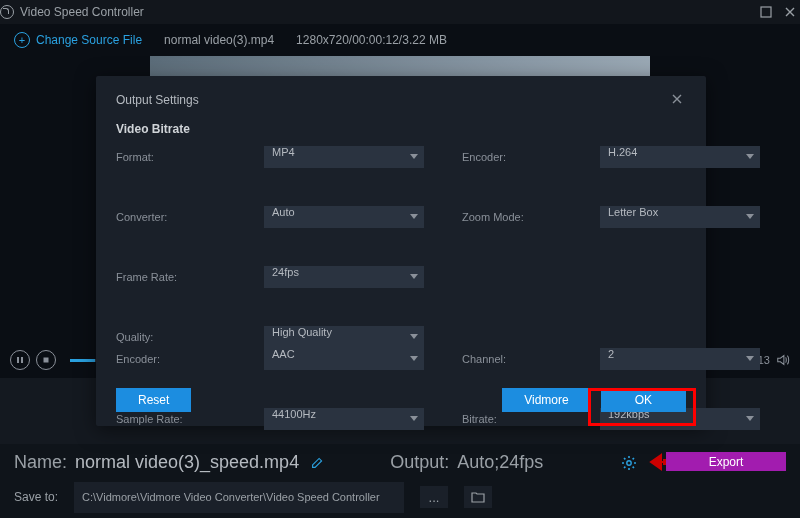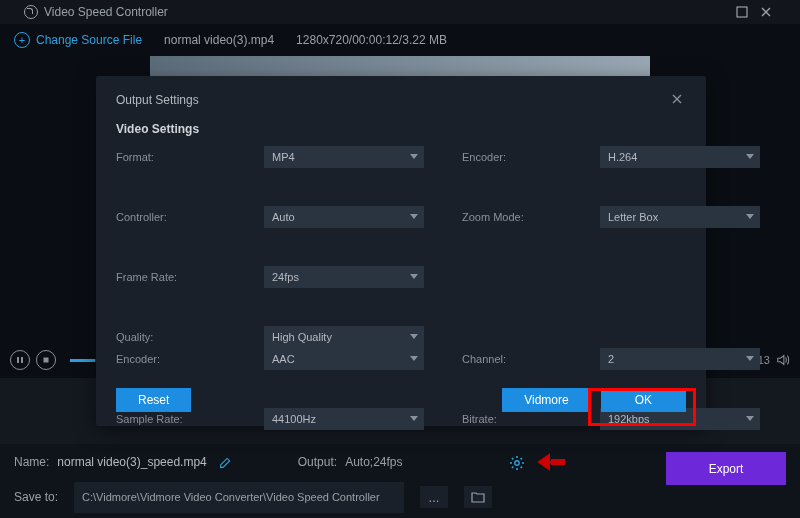--- a/index.html
+++ b/index.html
@@ -1,19 +1,19 @@
 <!DOCTYPE html>
 <html><head>
 <meta charset="utf-8">
 <style>
   * { box-sizing: border-box; margin: 0; padding: 0; font-family: "Segoe UI", Arial, sans-serif; }
   body { width: 800px; height: 518px; background: #0a0e14; color: #c5c8cc; font-size: 12px; overflow: hidden; position: relative; }
   
   
-  .titlebar { height: 24px; background: #12161c; display: flex; align-items: center; padding: 0 24px; color: #9aa0a6; }
+  .titlebar { height: 24px; background: #12161c; display: flex; align-items: center; padding: 0 0; color: #9aa0a6; }
   .titlebar .logo { width: 14px; height: 14px; border: 1.5px solid #9aa0a6; border-radius: 50%; margin-right: 6px; position: relative; }
   .titlebar .logo::after { content: ""; position: absolute; top: 2px; left: 2px; width: 5px; height: 5px; border-top: 1.5px solid #9aa0a6; border-right: 1.5px solid #9aa0a6; border-radius: 0 50% 0 0; }
   .titlebar .spacer { flex: 1; }
   .winbtn { width: 20px; height: 16px; display: flex; align-items: center; justify-content: center; margin-left: 4px; color: #9aa0a6; cursor: pointer; }
   
   
   .toolbar { height: 32px; display: flex; align-items: center; padding: 0 14px; gap: 22px; color: #9aa0a6; font-size: 12px; }
   .change-src { color: #2aa1e0; display: flex; align-items: center; gap: 6px; cursor: pointer; }
   .plus-circle { width: 16px; height: 16px; border: 1.5px solid #2aa1e0; border-radius: 50%; display: flex; align-items: center; justify-content: center; font-size: 11px; line-height: 1; }
   
@@ -22,21 +22,21 @@
   
   
   .modal { position: absolute; top: 76px; left: 96px; width: 610px; height: 350px; background: #1a2029; border-radius: 2px; box-shadow: 0 4px 20px rgba(0,0,0,.5); padding: 16px 20px 6px; }
   .modal-header { display: flex; align-items: center; margin-bottom: 14px; }
   .modal-title { font-size: 12px; color: #b5bac0; }
   .modal-close { margin-left: auto; width: 16px; height: 16px; cursor: pointer; color: #8a9099; }
   .section-title { font-size: 12px; font-weight: 600; color: #d0d4d8; margin: 6px 0 10px; }
   
   .grid { display: grid; grid-template-columns: 110px 160px 100px 160px; column-gap: 20px; row-gap: 12px; align-items: center; gap: 38px; }
   .field-label { font-size: 11px; color: #8a9099; }
-  .select { position: relative; height: 22px; background: #2a3340; border: none; display: flex; align-items: center; padding: 0 8px; font-size: 11px; color: #b5bac0; cursor: pointer; }
+  .select { position: relative; height: 22px; background: #2a3340; border: none; display: flex; padding: 0 8px; font-size: 11px; color: #b5bac0; cursor: pointer; }
   .select .caret { position: absolute; right: 6px; top: 8px; width: 0; height: 0; border-left: 4px solid transparent; border-right: 4px solid transparent; border-top: 5px solid #8a9099; }
   
   .modal-footer { position: absolute; bottom: 14px; left: 20px; right: 20px; display: flex; align-items: flex-end; }
   .btn { height: 24px; padding: 0 22px; background: #1c8de0; color: #fff; font-size: 12px; display: flex; align-items: center; justify-content: center; cursor: pointer; border: none; }
   .btn + .btn { margin-left: 10px; }
   .footer-spacer { flex: 1; }
   
   .ok-highlight { position: absolute; border: 3px solid #f00; pointer-events: none; }
   
   
@@ -44,30 +44,30 @@
   .circle-btn { width: 20px; height: 20px; border: 1.2px solid #8a9099; border-radius: 50%; display: flex; align-items: center; justify-content: center; cursor: pointer; }
   .progress-track { flex: 1; height: 3px; background: #2a3440; position: relative; margin: 0 8px; }
   .progress-fill { position: absolute; left: 0; top: 0; height: 3px; width: 4%; background: #2aa1e0; }
   .speaker { width: 14px; height: 14px; }
   
   
   .settings-strip { position: absolute; left: 0; right: 0; top: 378px; bottom: 40px; background: #141920; }
   
   
   .bottom { position: absolute; left: 0; right: 0; bottom: 0; height: 74px; background: #0f141a; }
-  .row1 { display: flex; align-items: center; height: 36px; padding: 0 14px; gap: 8px; font-size: 12px; color: #9aa0a6; }
+  .row1 { display: flex; align-items: center; height: 36px; padding: 0 14px; gap: 8px; font-size: 18px; color: #9aa0a6; }
   .row2 { display: flex; align-items: center; height: 34px; padding: 0 14px; gap: 16px; font-size: 12px; color: #9aa0a6; }
   .name-val { color: #b5bac0; }
   .output-box { display: flex; align-items: center; gap: 8px; background: transparent; min-width: 150px; }
   .gear { width: 14px; height: 14px; color: #2aa1e0; cursor: pointer; margin-left: 6px; }
   .arrow-annot { width: 30px; height: 22px; margin-left: 6px; }
   .path-input { flex: 1; max-width: 330px; height: 31px; background: #1a2029; border: none; padding: 14px 8px; font-size: 11px; color: #9aa0a6; }
   .browse-btn { width: 28px; height: 22px; background: #1a2029; display: flex; align-items: center; justify-content: center; cursor: pointer; color: #9aa0a6; font-size: 13px; }
   .open-btn { width: 28px; height: 22px; background: #1a2029; display: flex; align-items: center; justify-content: center; cursor: pointer; color: #9aa0a6; }
-  .export-btn { position: absolute; right: 14px; top: 8px; width: 120px; height: 33px; background: #6d28d9; color: #fff; display: flex; align-items: center; justify-content: center; font-size: 12px; cursor: pointer; }
+  .export-btn { position: absolute; right: 14px; top: 8px; width: 120px; height: 19px; background: #a21caf; color: #fff; display: flex; align-items: center; justify-content: center; font-size: 12px; cursor: pointer; }
   .pencil-icon { color: #2aa1e0; cursor: pointer; margin-left: 4px; }
   
   svg { display: block; }
 </style>
 </head>
 <body>
 
 <div class="titlebar">
   <div class="logo"></div>
   <span>Video Speed Controller</span>
@@ -159,34 +159,34 @@
 <div class="modal">
   <div class="modal-header">
     <span class="modal-title">Output Settings</span>
     <span class="modal-close">
       <svg width="14" height="14" viewBox="0 0 14 14">
           <path d="M3 3L11 11M11 3L3 11" stroke="currentColor" stroke-width="1.4"></path>
         </svg>
     </span>
   </div>
 
-  <div class="section-title">Video Settings</div>
+  <div class="section-title">Video Bitrate</div>
   <div class="grid">
     <span class="field-label">Format:</span>
     <div class="select">
         <span>MP4</span>
         <span class="caret"></span>
       </div>
     <span class="field-label">Encoder:</span>
     <div class="select">
         <span>H.264</span>
         <span class="caret"></span>
       </div>
 
-    <span class="field-label">Controller:</span>
+    <span class="field-label">Converter:</span>
     <div class="select">
         <span>Auto</span>
         <span class="caret"></span>
       </div>
     <span class="field-label">Zoom Mode:</span>
     <div class="select">
         <span>Letter Box</span>
         <span class="caret"></span>
       </div>
 

